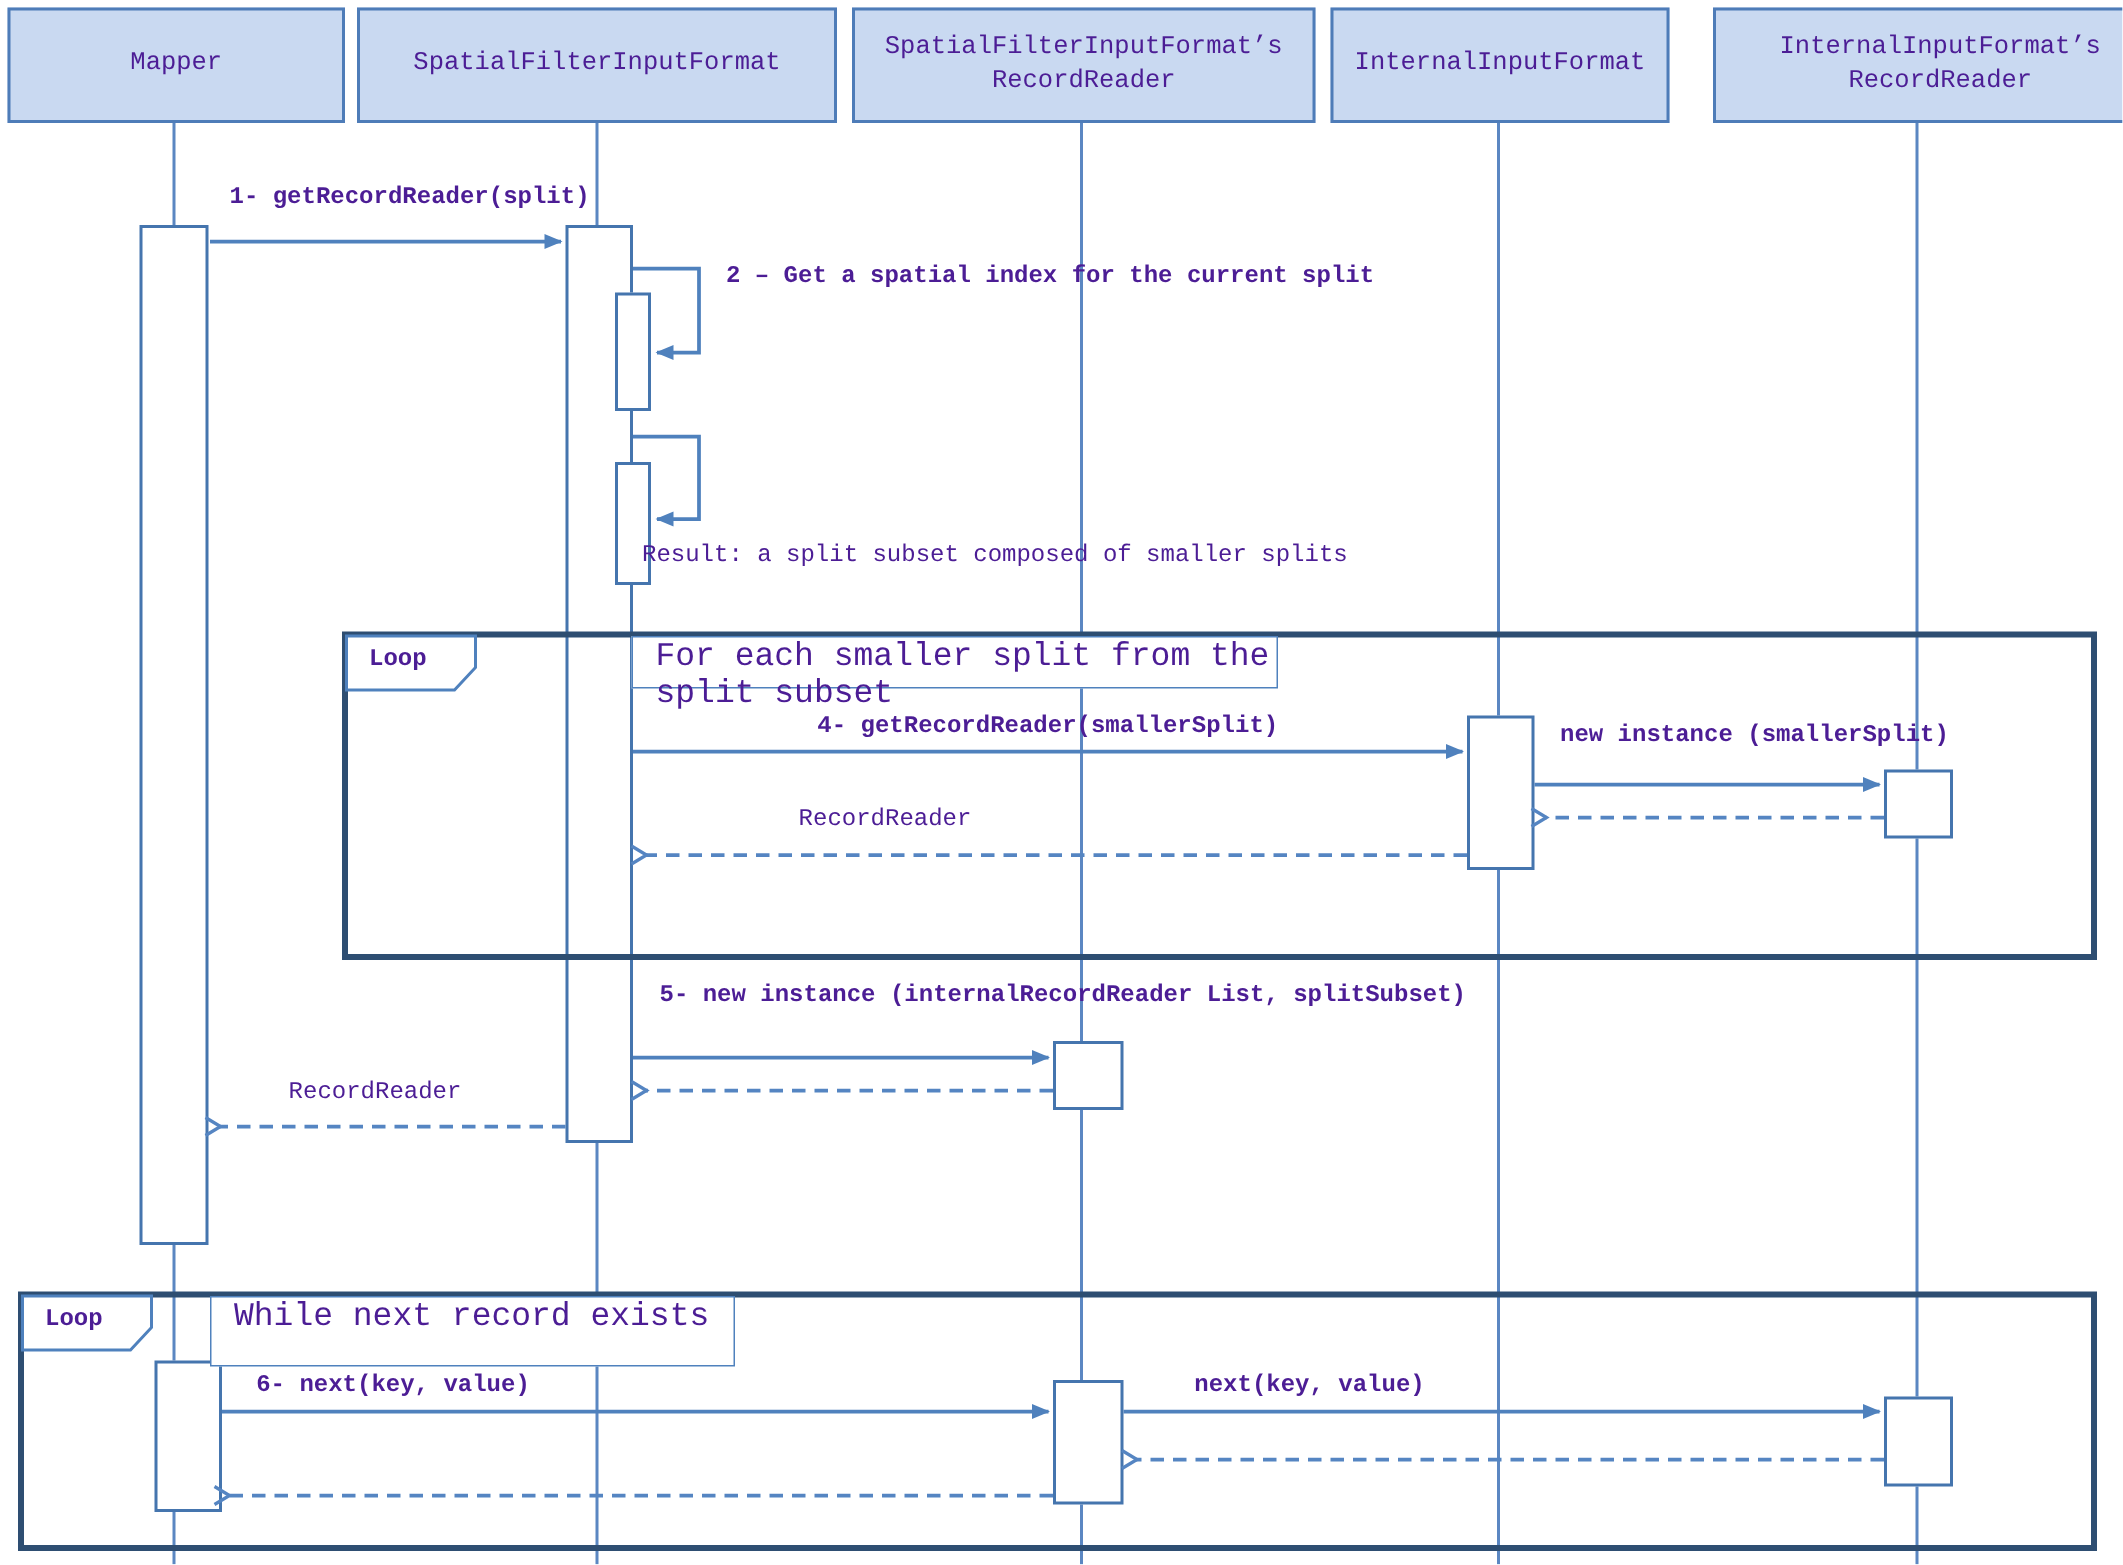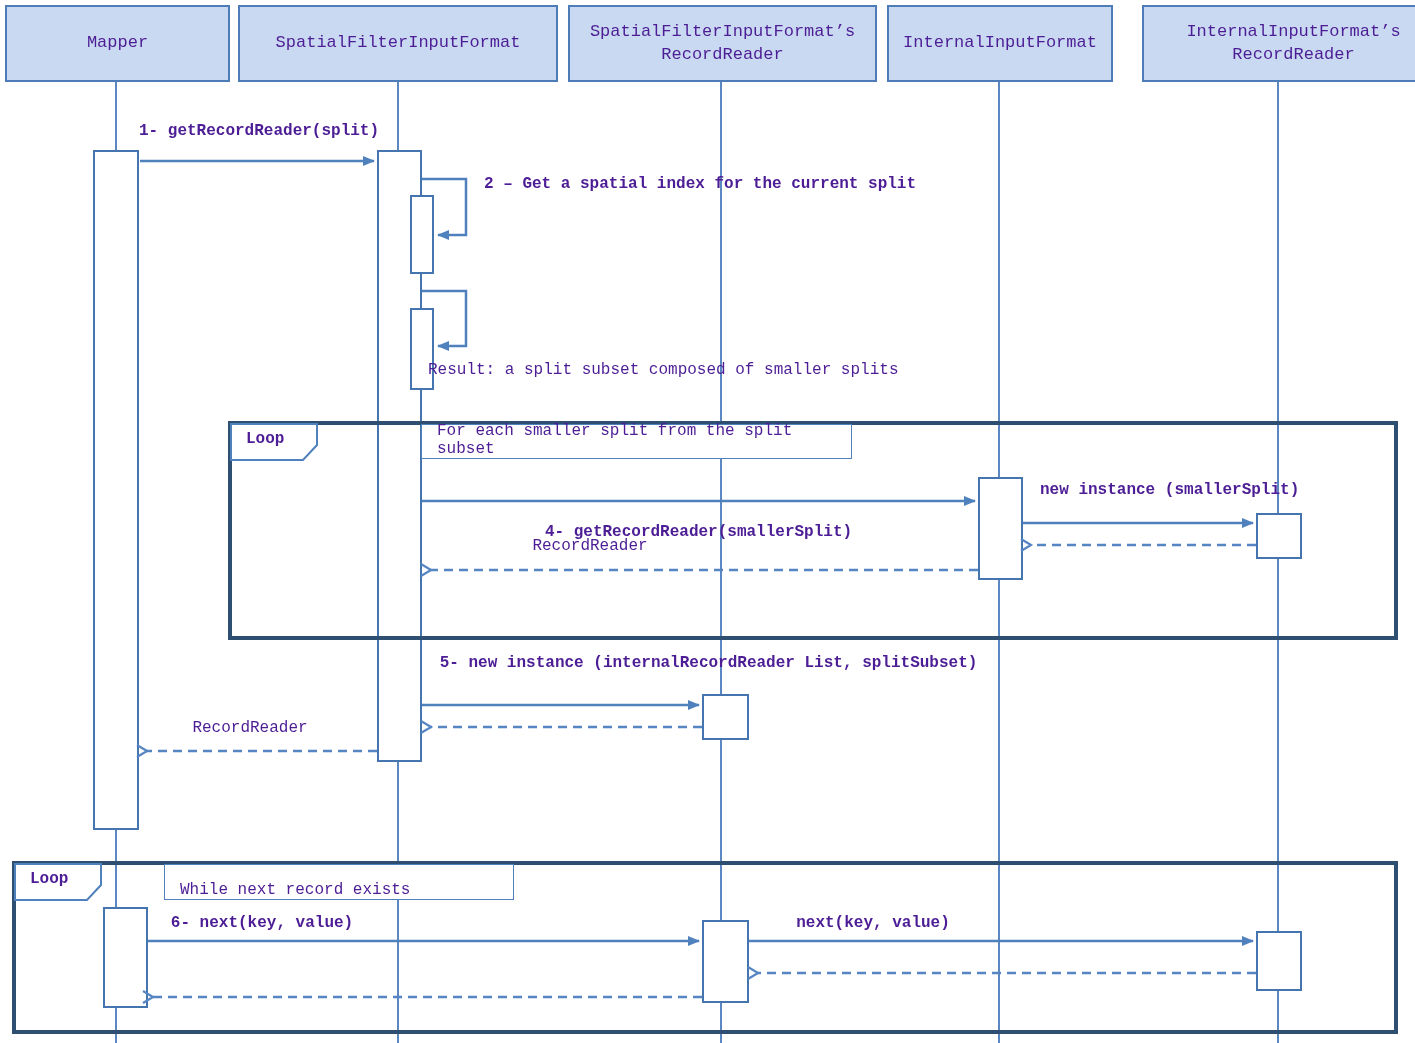--- a/index.html
+++ b/index.html
@@ -19,21 +19,21 @@
   .activation{
     position:absolute;box-sizing:border-box;background:#ffffff;
     border:2px solid #4575AE;z-index:2;
   }
   .loopframe{
     position:absolute;box-sizing:border-box;border:4px solid #2E4E72;z-index:3;
     background:transparent;
   }
   .guard{
     position:absolute;box-sizing:border-box;background:#ffffff;border:1.5px solid #4F81BD;
-    display:flex;align-items:flex-end;font-size:16px;padding-left:15px;z-index:4;
+    display:flex;align-items:flex-start;font-size:22px;padding-left:15px;z-index:4;
   }
   .looptab-label{
     position:absolute;font-size:16px;font-weight:bold;z-index:6;
   }
   .msglabel{
     position:absolute;font-size:16px;white-space:nowrap;z-index:6;background:transparent;
   }
   .bold{font-weight:bold;}
   .center{text-align:center;}
   #arrow-overlay{position:absolute;left:0;top:0;z-index:5;pointer-events:none;}
@@ -75,21 +75,21 @@
   <div class="activation" style="left:103px;top:907px;width:45px;height:101px;"></div>
   <div class="activation" style="left:702px;top:920px;width:47px;height:83px;"></div>
   <div class="activation" style="left:1256px;top:931px;width:46px;height:60px;"></div>
 
   <div class="loopframe" style="left:228px;top:421px;width:1170px;height:219px;"></div>
   <div class="loopframe" style="left:12px;top:861px;width:1386px;height:173px;"></div>
 
   <div class="guard" style="left:421px;top:424px;width:431px;height:35px;">
       <span>For each smaller split from the split subset</span>
     </div>
-  <div class="guard" style="left:164px;top:864px;width:350px;height:36px;">
+  <div class="guard" style="left:140px;top:864px;width:350px;height:47px;">
       <span>While next record exists</span>
     </div>
 
   <svg id="arrow-overlay" width="1415" height="1043" viewBox="0 0 1415 1043">
     <defs>
       <marker id="solidhead" markerWidth="14" markerHeight="12" refX="12" refY="6" orient="auto" markerUnits="userSpaceOnUse">
         <path d="M1,1 L13,6 L1,11 z" fill="#4F81BD"></path>
       </marker>
       <marker id="openhead" markerWidth="16" markerHeight="16" refX="4" refY="8" orient="auto" markerUnits="userSpaceOnUse">
         <path d="M13,2 L3,8 L13,14" fill="none" stroke="#5585C2" stroke-width="2.2"></path>
@@ -124,24 +124,24 @@
     <line x1="749" y1="941" x2="1253" y2="941" stroke="#4F81BD" stroke-width="2.5" marker-end="url(#solidhead)"></line>
 
     <line x1="1256" y1="973" x2="757" y2="973" stroke="#5585C2" stroke-width="2.5" stroke-dasharray="9,6" marker-end="url(#openhead)"></line>
 
     <line x1="702" y1="997" x2="152" y2="997" stroke="#5585C2" stroke-width="2.5" stroke-dasharray="9,6" marker-end="url(#openhead)"></line>
   </svg>
 
   <div class="looptab-label" style="left:246px;top:430px;">Loop</div>
   <div class="looptab-label" style="left:30px;top:870px;">Loop</div>
 
-  <div class="msglabel bold center" style="left:139px;top:122px;width:240px;">1- getRecordReader(split)</div>
+  <div class="msglabel bold center" style="left:153px;top:122px;width:240px;">1- getRecordReader(split)</div>
   <div class="msglabel bold" style="left:484px;top:175px;">2 – Get a spatial index for the current split</div>
   <div class="msglabel" style="left:428px;top:361px;">Result: a split subset composed of smaller splits</div>
-  <div class="msglabel bold center" style="left:422px;top:475px;width:553px;margin-top:48px;">4- getRecordReader(smallerSplit)</div>
+  <div class="msglabel bold center" style="left:422px;top:475px;width:553px;">4- getRecordReader(smallerSplit)</div>
   <div class="msglabel bold center" style="left:1040px;top:481px;width:240px;">new instance (smallerSplit)</div>
   <div class="msglabel center" style="left:470px;top:537px;width:240px;">RecordReader</div>
   <div class="msglabel bold center" style="left:426px;top:654px;width:565px;">5- new instance (internalRecordReader List, splitSubset)</div>
   <div class="msglabel center" style="left:170px;top:719px;width:160px;">RecordReader</div>
   <div class="msglabel bold center" style="left:148px;top:914px;width:228px;">6- next(key, value)</div>
   <div class="msglabel bold center" style="left:770px;top:914px;width:206px;">next(key, value)</div>
 
 </div>
 
 </body></html>

